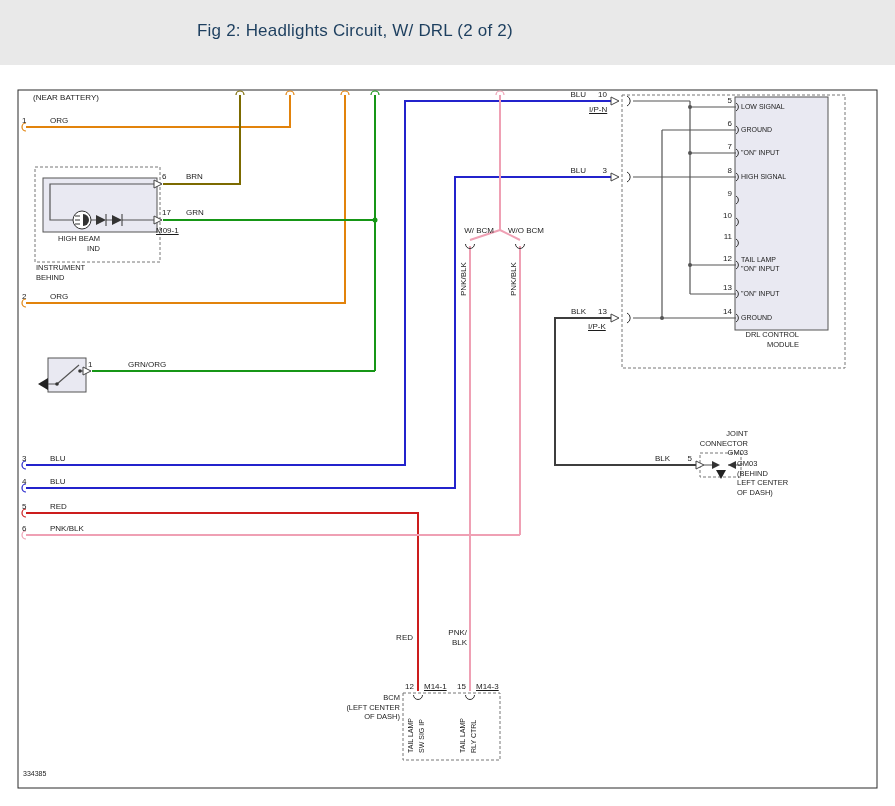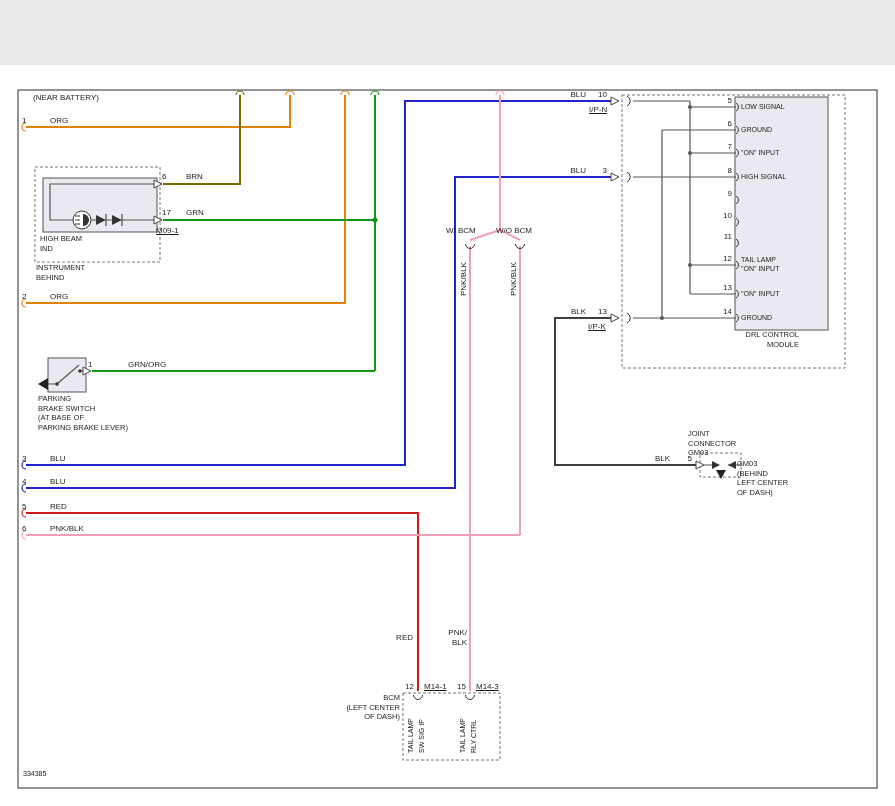--- a/index.html
+++ b/index.html
@@ -7,21 +7,21 @@
          font-family:"Liberation Sans", sans-serif;}
   .titlebar{position:absolute;left:0;top:0;width:895px;height:65px;background:var(--titlebar_bg);}
   .title{position:absolute;left:197px;top:21px;font-size:17px;color:var(--title_text);
          letter-spacing:.2px;white-space:nowrap;}
   svg{position:absolute;left:0;top:0;}
   .lbl{position:absolute;font-size:8px;color:#1c1c1c;white-space:nowrap;line-height:9px;}
   .f7{font-size:7px;line-height:8px;}
   .f75{font-size:7.5px;line-height:8.5px;}
   .u{text-decoration:underline;}
   .ra{text-align:right;}
-  .ctr{text-align:left;}
+  .ctr{text-align:right;}
   .stack span{display:block;line-height:9.5px;}
   .rot{transform:rotate(-90deg);transform-origin:0 0;}
   
   .border{fill:none;stroke:#2b2b2b;stroke-width:1;}
   .dashed{fill:none;stroke:#777;stroke-width:1;stroke-dasharray:3 2;}
   .compfill{fill:var(--module_fill);stroke:#555;stroke-width:1;}
   .wire{fill:none;stroke-width:2;}
   .thin{fill:none;stroke-width:1.2;}
   .hair{fill:none;stroke:#333;stroke-width:1;}
   .s-org{stroke:var(--org)} .s-brn{stroke:var(--brn)} .s-grn{stroke:var(--grn)}
@@ -31,20 +31,21 @@
   .marrow{fill:#fff;stroke:#444;stroke-width:1;}
   .farrow{fill:#333;}
   .gnd{fill:#222;}
 </style>
 </head>
 <body>
 
 <div class="stage">
 
   <div class="titlebar"></div>
+  <div class="title">Fig 2: Headlights Circuit, W/ DRL (2 of 2)</div>
 
   <svg width="895" height="806" viewBox="0 0 895 806">
 
     <g>
       <rect class="border" x="18" y="90" width="859" height="698"></rect>
     </g>
     <g>
       <rect class="dashed" x="35" y="167" width="125" height="95"></rect>
       <rect class="compfill" x="43" y="178" width="114" height="54"></rect>
     </g>
@@ -178,26 +179,20 @@
     <span>HIGH BEAM</span>
     <span>IND</span>
   </div>
   <div class="lbl f75 stack" style="left:36px;top:263px">
     <span>INSTRUMENT</span>
     <span>BEHIND</span>
   </div>
 
   <span class="lbl" style="left:88px;top:360px">1</span>
   <span class="lbl" style="left:128px;top:360px">GRN/ORG</span>
-  <div class="lbl f75 stack" style="left:38px;top:394px">
-    <span>PARKING</span>
-    <span>BRAKE SWITCH</span>
-    <span>(AT BASE OF</span>
-    <span>PARKING BRAKE LEVER)</span>
-  </div>
 
   <span class="lbl ra" style="left:556px;top:90px;width:30px">BLU</span>
   <span class="lbl ra" style="left:591px;top:90px;width:16px">10</span>
   <span class="lbl u" style="left:589px;top:105px">I/P-N</span>
   <span class="lbl ra" style="left:556px;top:166px;width:30px">BLU</span>
   <span class="lbl ra" style="left:591px;top:166px;width:16px">3</span>
   <span class="lbl ra" style="left:556px;top:307px;width:30px">BLK</span>
   <span class="lbl ra" style="left:591px;top:307px;width:16px">13</span>
   <span class="lbl u" style="left:588px;top:322px">I/P-K</span>
 

